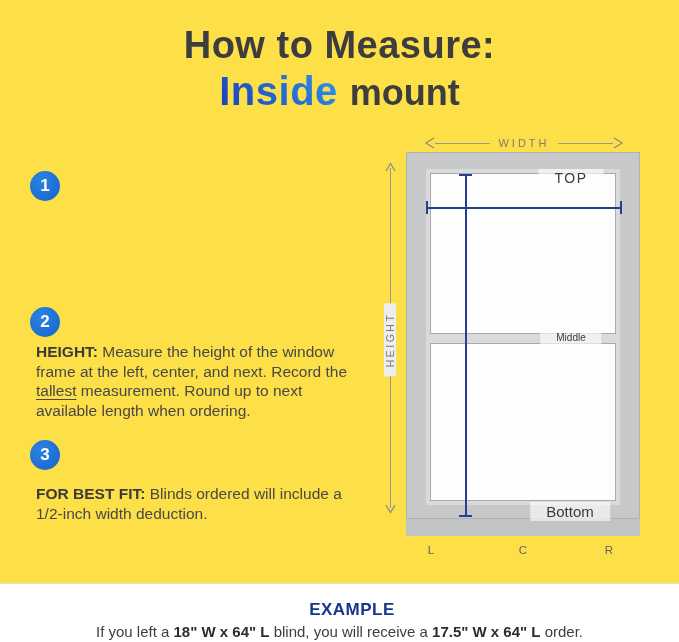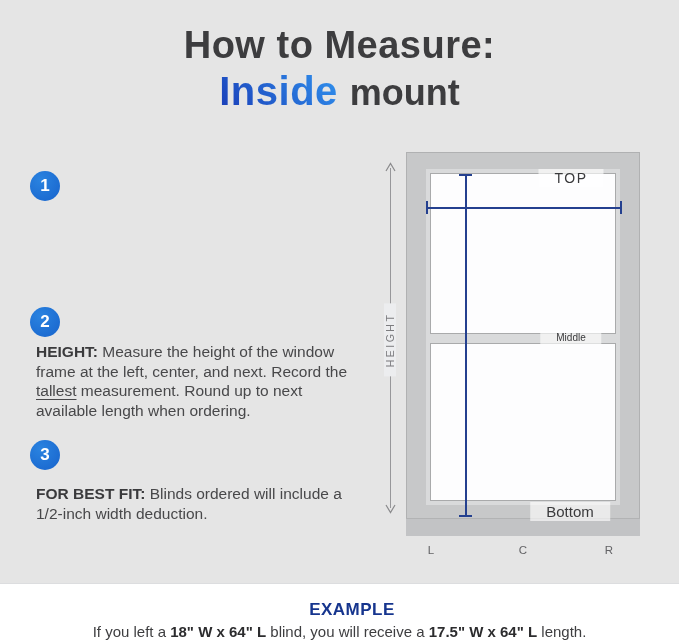--- a/index.html
+++ b/index.html
@@ -1,18 +1,18 @@
 <!DOCTYPE html>
 <html><head>
 <meta charset="utf-8">
 <style>
   html,body { margin:0; padding:0; }
   .canvas {
     position:relative; width:679px; height:642px;
-    background:#e5e5e5; overflow:hidden;
+    background:#fde047; overflow:hidden;
     font-family:"Liberation Sans", sans-serif;
     color:#454547;
   }
 
   
   .title { position:absolute; top:26px; left:0; right:0; text-align:center; line-height:1.05; }
   .title-line1 { font-size:38px; font-weight:700; color:#3d3d3f; letter-spacing:0.5px; }
   .title-line2 { margin-top:4px; font-size:36px; font-weight:700; color:#3d3d3f; }
   .title-highlight {
     font-size:40px; font-weight:700; letter-spacing:0.5px;
@@ -118,20 +118,31 @@
   </div>
 
   <div id="badge-1" class="step-badge">1</div>
 
   <div id="badge-2" class="step-badge">2</div>
   <div id="text-2" class="step-text"><strong>HEIGHT:</strong><span> Measure the height of the window frame at the left, center, and next. Record the </span><span class="u">tallest</span><span> measurement. Round up to next available length when ordering.</span></div>
 
   <div id="badge-3" class="step-badge">3</div>
   <div id="text-3" class="step-text"><strong>FOR BEST FIT:</strong><span> Blinds ordered will include a 1/2-inch width deduction.</span><span class="u"></span><span></span></div>
 
+  <div class="width-arrow">
+    <svg class="chevsvg" width="11" height="12" viewBox="0 0 11 12">
+        <path d="M10 1 L2 6 L10 11" stroke="#8a8a8c" stroke-width="1.2" fill="none"></path>
+      </svg>
+    <div class="arrow-line"></div>
+    <span class="txt">WIDTH</span>
+    <div class="arrow-line"></div>
+    <svg class="chevsvg" width="11" height="12" viewBox="0 0 11 12">
+        <path d="M1 1 L9 6 L1 11" stroke="#8a8a8c" stroke-width="1.2" fill="none"></path>
+      </svg>
+  </div>
 
   <div class="height-line"></div>
   <svg class="chev" style="left:385px; top:162px;" width="11" height="10" viewBox="0 0 11 10">
       <path d="M1 9 L5.5 1.5 L10 9" stroke="#8a8a8c" stroke-width="1.2" fill="none"></path>
     </svg>
   <svg class="chev" style="left:385px; top:504px;" width="11" height="10" viewBox="0 0 11 10">
       <path d="M1 1 L5.5 8.5 L10 1" stroke="#8a8a8c" stroke-width="1.2" fill="none"></path>
     </svg>
   <div class="height-label">HEIGHT</div>
 
@@ -149,16 +160,16 @@
   <div id="label-top" class="pane-label">TOP</div>
   <div id="label-middle" class="pane-label">Middle</div>
   <div id="label-bottom" class="pane-label">Bottom</div>
 
   <div id="mark-l" class="lcr">L</div>
   <div id="mark-c" class="lcr">C</div>
   <div id="mark-r" class="lcr">R</div>
 
   <div class="footer">
     <div class="example-heading">EXAMPLE</div>
-    <div class="example-text"><span>If you left a </span><b>18" W x 64" L</b><span> blind, you will receive a </span><b>17.5" W x 64" L</b><span> length.</span></div>
+    <div class="example-text"><span>If you left a </span><b>18" W x 64" L</b><span> blind, you will receive a </span><b>17.5" W x 64" L</b><span> order.</span></div>
   </div>
 
 </div>
 
 </body></html>

